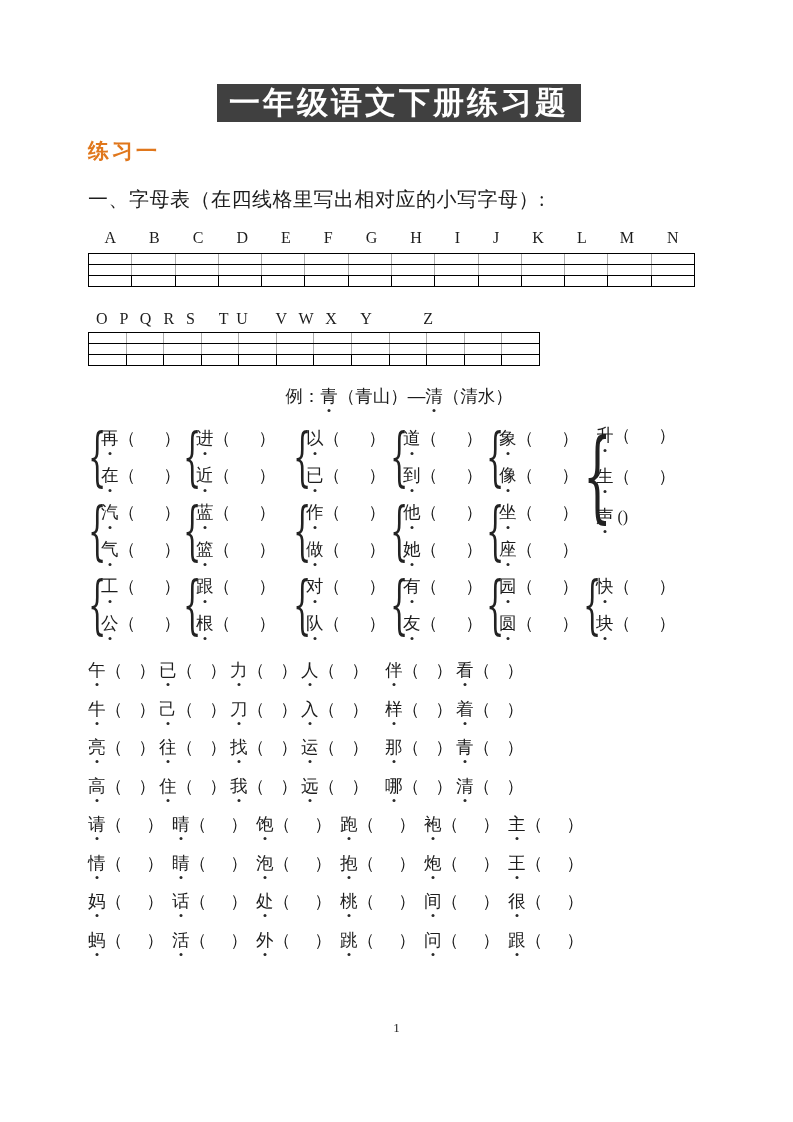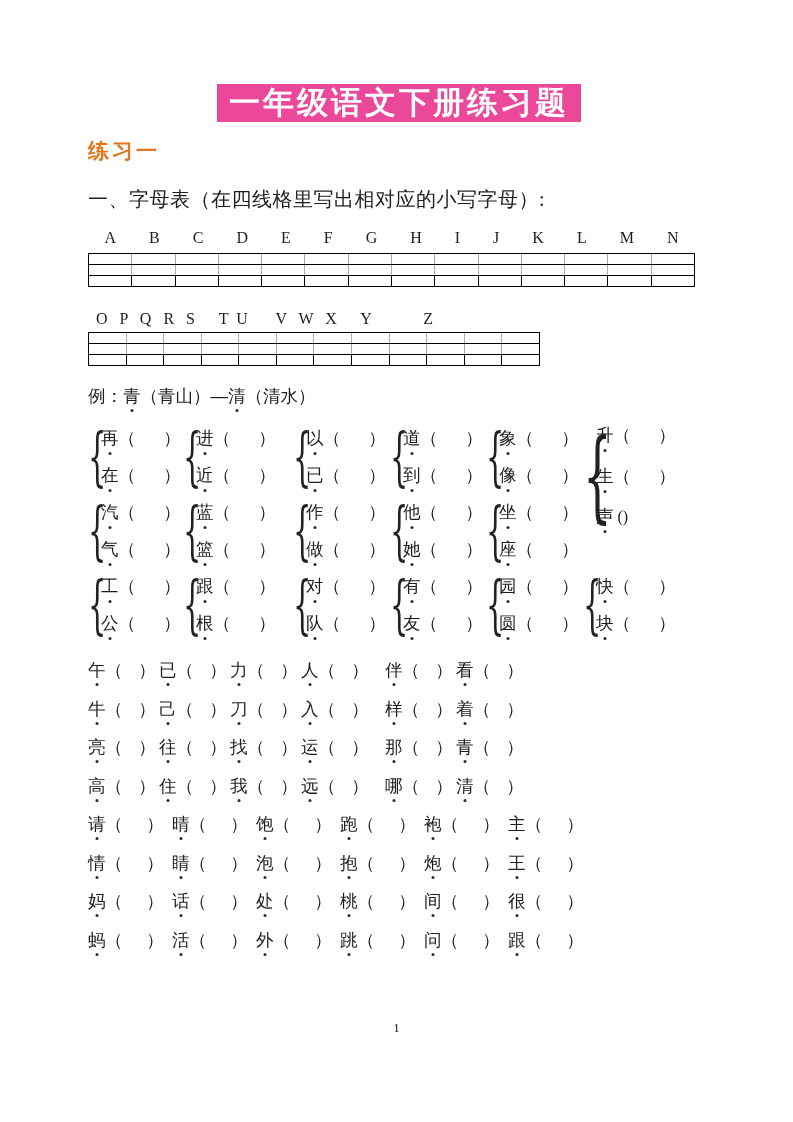--- a/index.html
+++ b/index.html
@@ -5,21 +5,21 @@
   html,body { margin:0; padding:0; background:#ffffff; }
   .page {
     position:relative; width:793px; height:1122px; background:#fff; overflow:hidden;
     font-family:"Liberation Serif","DejaVu Serif",serif; color:#1d1d1d;
   }
   .content { position:absolute; left:88px; top:0; width:622px; }
 
   
   .title-wrap { text-align:center; padding-top:84px; }
   .title-badge {
-    display:inline-block; background:#ec4899; color:#ffffff;
+    display:inline-block; background:#404040; color:#ffffff;
     font-family:"Liberation Sans","DejaVu Sans",sans-serif; font-weight:bold;
     font-size:31px; line-height:38px; padding:0 12px; letter-spacing:3px;
   }
   .subtitle {
     text-align:left; margin-top:15px;
     font-family:"Liberation Sans","DejaVu Sans",sans-serif; font-weight:bold;
     font-size:21px; color:#e0771c; letter-spacing:3px;
   }
 
   .sec-heading { font-size:20px; margin-top:21px; letter-spacing:0.5px; }
@@ -37,21 +37,21 @@
   .g-cell:last-child { border-right:none; }
 
   
   .ch { position:relative; display:inline-block; font-size:17.5px; }
   .dot::after {
     content:""; position:absolute; left:50%; bottom:-4px; transform:translateX(-50%);
     width:3px; height:3px; background:#2a2a2a; border-radius:50%;
   }
 
   
-  .example-line { margin-top:18px; font-size:17.5px; }
+  .example-line { margin-top:18px; font-size:17.5px;text-align:center; }
   .example-line .dash { font-weight:bold; }
 
   
   .homo-grid {
     margin-top:12px; width:622px; display:grid;
     grid-template-columns:95px 110px 97px 96px 97px 127px;
     grid-template-rows:repeat(3, 74px);
   }
   .homo-group { display:flex; align-items:center; }
   .brace {

